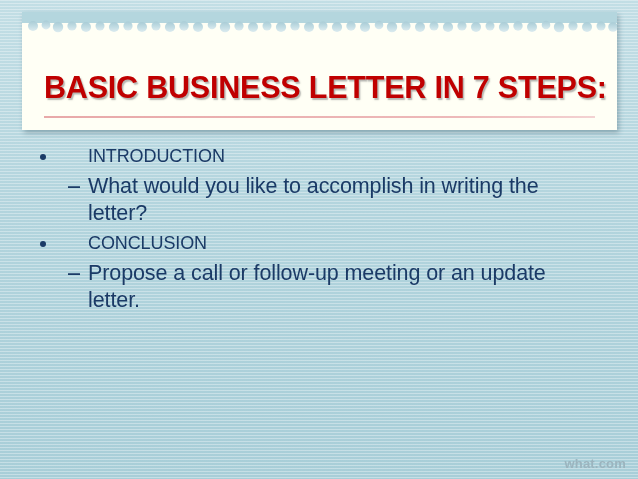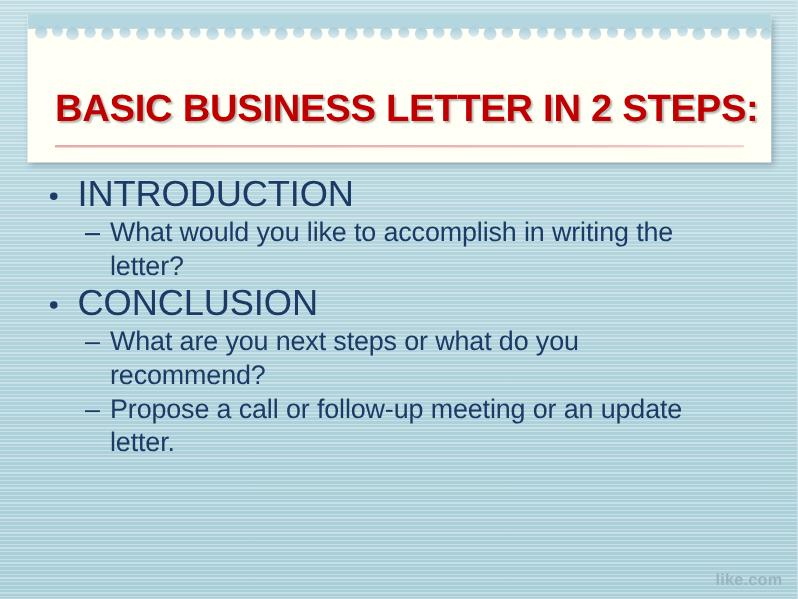--- a/index.html
+++ b/index.html
@@ -77,24 +77,24 @@
 
   
   #body {
     position: absolute;
     left: 0;
     top: 140px;
     width: 638px;
   }
   .lvl1 {
     position: relative;
-    padding-left: 62px;
+    padding-left: 88px;
     color: #1b3a66;
     font-family: "Liberation Sans", sans-serif;
-    font-size: 29px;
+    font-size: 18px;
     line-height: 33px;
     letter-spacing: -0.1px;
   }
   .lvl1 .dot {
     position: absolute;
     left: 40px;
     top: 14px;
     width: 6px;
     height: 6px;
     border-radius: 50%;
@@ -196,21 +196,21 @@
           <circle cx="524" cy="13" r="4.3"></circle>
           <circle cx="537" cy="15" r="5.2"></circle>
           <circle cx="551" cy="14" r="4.6"></circle>
           <circle cx="565" cy="15" r="5.0"></circle>
           <circle cx="579" cy="14" r="4.5"></circle>
           <circle cx="591" cy="15" r="4.8"></circle>
         </g>
       </svg>
     </div>
 
-    <div id="title-text">BASIC BUSINESS LETTER IN 2 STEPS:</div>
+    <div id="title-text">BASIC BUSINESS LETTER IN 7 STEPS:</div>
     <div id="title-underline"></div>
   </div>
 
   <div id="body">
 
     <div class="lvl1">
       <span class="dot"></span>
       <span>INTRODUCTION</span>
     </div>
     <div class="lvl2">
@@ -221,24 +221,23 @@
       <span class="dash">–</span>
       <span>What would you like to accomplish in writing the letter?</span>
     </div>
 
     <div class="lvl1">
       <span class="dot"></span>
       <span>CONCLUSION</span>
     </div>
     <div class="lvl2">
       <span class="dash">–</span>
-      <span>What are you next steps or what do you recommend?</span>
     </div>
     <div class="lvl2">
       <span class="dash">–</span>
       <span>Propose a call or follow-up meeting or an update letter.</span>
     </div>
 
   </div>
 
-  <div id="watermark">like.com</div>
+  <div id="watermark">what.com</div>
 
 </div>
 
 </body></html>

